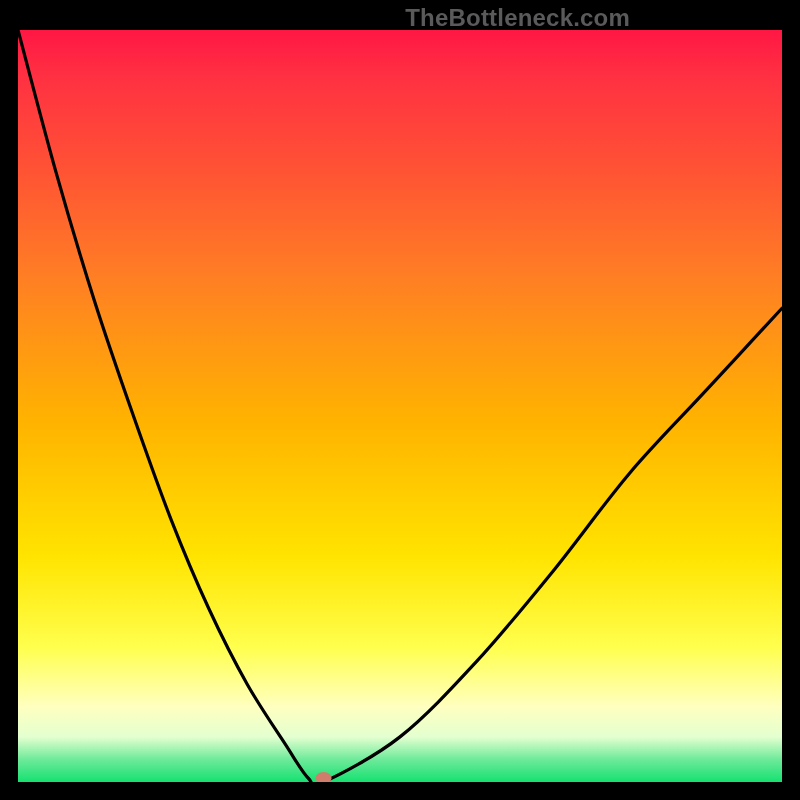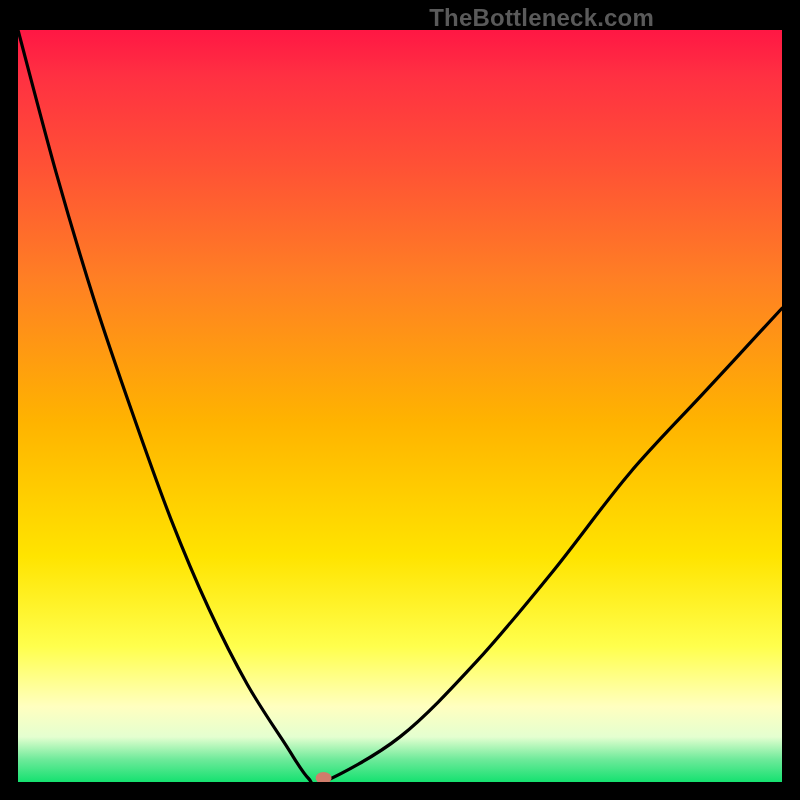--- a/index.html
+++ b/index.html
@@ -9,21 +9,20 @@
     height: 800px;
     background: #000;
     font-family: Arial, Helvetica, sans-serif;
     overflow: hidden;
   }
   .frame {
     position: relative;
     width: 640px;
     height: 800px;
     background: #000;
-    padding-left: 24px;
   }
   .watermark {
     position: absolute;
     top: 4px;
     right: 10px;
     color: #5a5a5a;
     font-size: 24px;
     font-weight: 600;
     letter-spacing: 0.2px;
     user-select: none;

